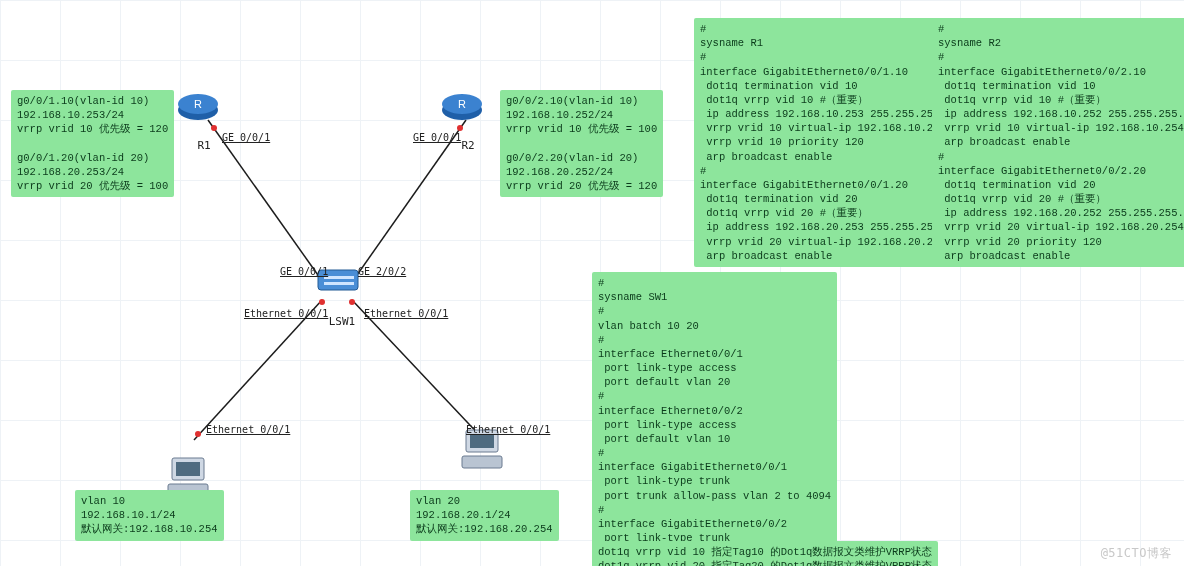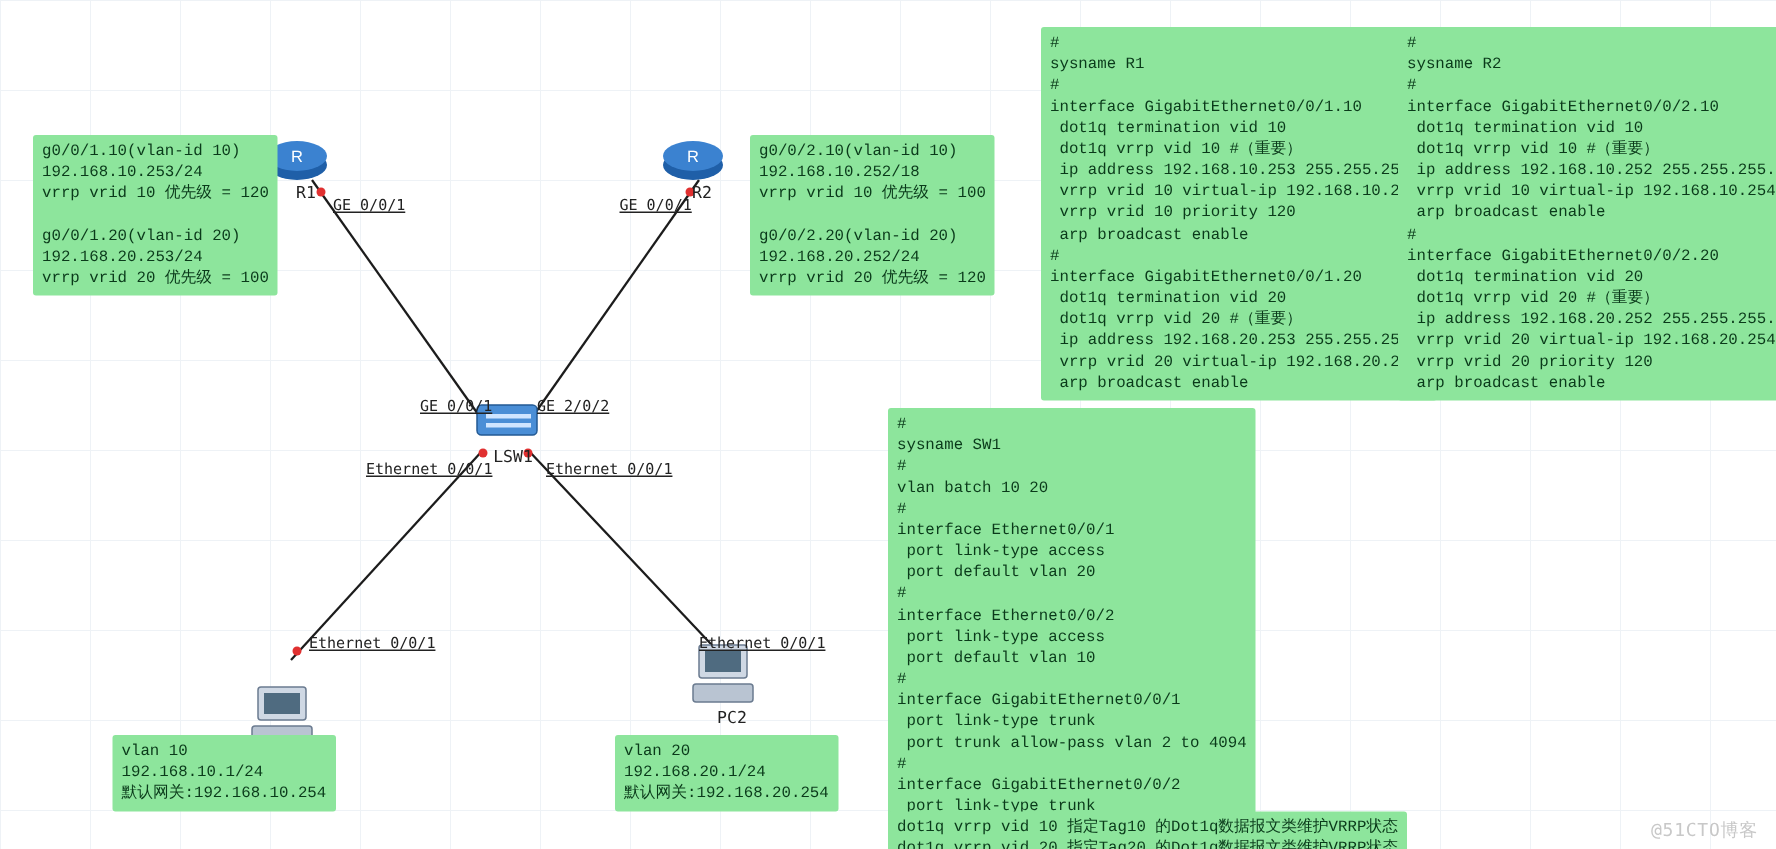--- a/index.html
+++ b/index.html
@@ -10,21 +10,21 @@
   }
   
   .grid { position:absolute; inset:0;
     background-image:
       linear-gradient(#eef2f6 1px, transparent 1px),
       linear-gradient(90deg,#eef2f6 1px, transparent 1px);
     background-size:60px 60px;
   }
   svg.links { position:absolute; inset:0; }
   .node { position:absolute; text-align:center; }
-  .devlabel { font-size:11px; color:#222; margin-top:0; }
+  .devlabel { font-size:11px; color:#222; margin-top:17px; }
   .portlabel { position:absolute; font-size:10px; color:#222; white-space:nowrap;text-decoration:underline; }
   .info {
     position:absolute; background:#8de59c; padding:4px 6px;
     font-family:Consolas,"Courier New",monospace; font-size:10.5px;
     line-height:1.35; white-space:pre; color:#0a3a1a; border-radius:2px;
   }
   .watermark {
     position:absolute; right:12px; bottom:4px;
     font-size:12px; color:#c8c8c8; letter-spacing:.5px;
   }
@@ -103,29 +103,29 @@
 
 <div class="portlabel" style="left:222px; top:132px">GE 0/0/1</div>
 <div class="portlabel" style="left:413px; top:132px">GE 0/0/1</div>
 <div class="portlabel" style="left:280px; top:266px">GE 0/0/1</div>
 <div class="portlabel" style="left:358px; top:266px">GE 2/0/2</div>
 <div class="portlabel" style="left:244px; top:308px">Ethernet 0/0/1</div>
 <div class="portlabel" style="left:364px; top:308px">Ethernet 0/0/1</div>
 <div class="portlabel" style="left:206px; top:424px">Ethernet 0/0/1</div>
 <div class="portlabel" style="left:466px; top:424px">Ethernet 0/0/1</div>
 
-<div class="info" style="left:22px;  top:90px">g0/0/1.10(vlan-id 10)
+<div class="info" style="left:11px;  top:90px">g0/0/1.10(vlan-id 10)
 192.168.10.253/24
 vrrp vrid 10 优先级 = 120
 
 g0/0/1.20(vlan-id 20)
 192.168.20.253/24
 vrrp vrid 20 优先级 = 100</div>
 <div class="info" style="left:500px; top:90px">g0/0/2.10(vlan-id 10)
-192.168.10.252/18
+192.168.10.252/24
 vrrp vrid 10 优先级 = 100
 
 g0/0/2.20(vlan-id 20)
 192.168.20.252/24
 vrrp vrid 20 优先级 = 120</div>
 <div class="info" style="left:75px;  top:490px">vlan 10
 192.168.10.1/24
 默认网关:192.168.10.254</div>
 <div class="info" style="left:410px; top:490px">vlan 20
 192.168.20.1/24

